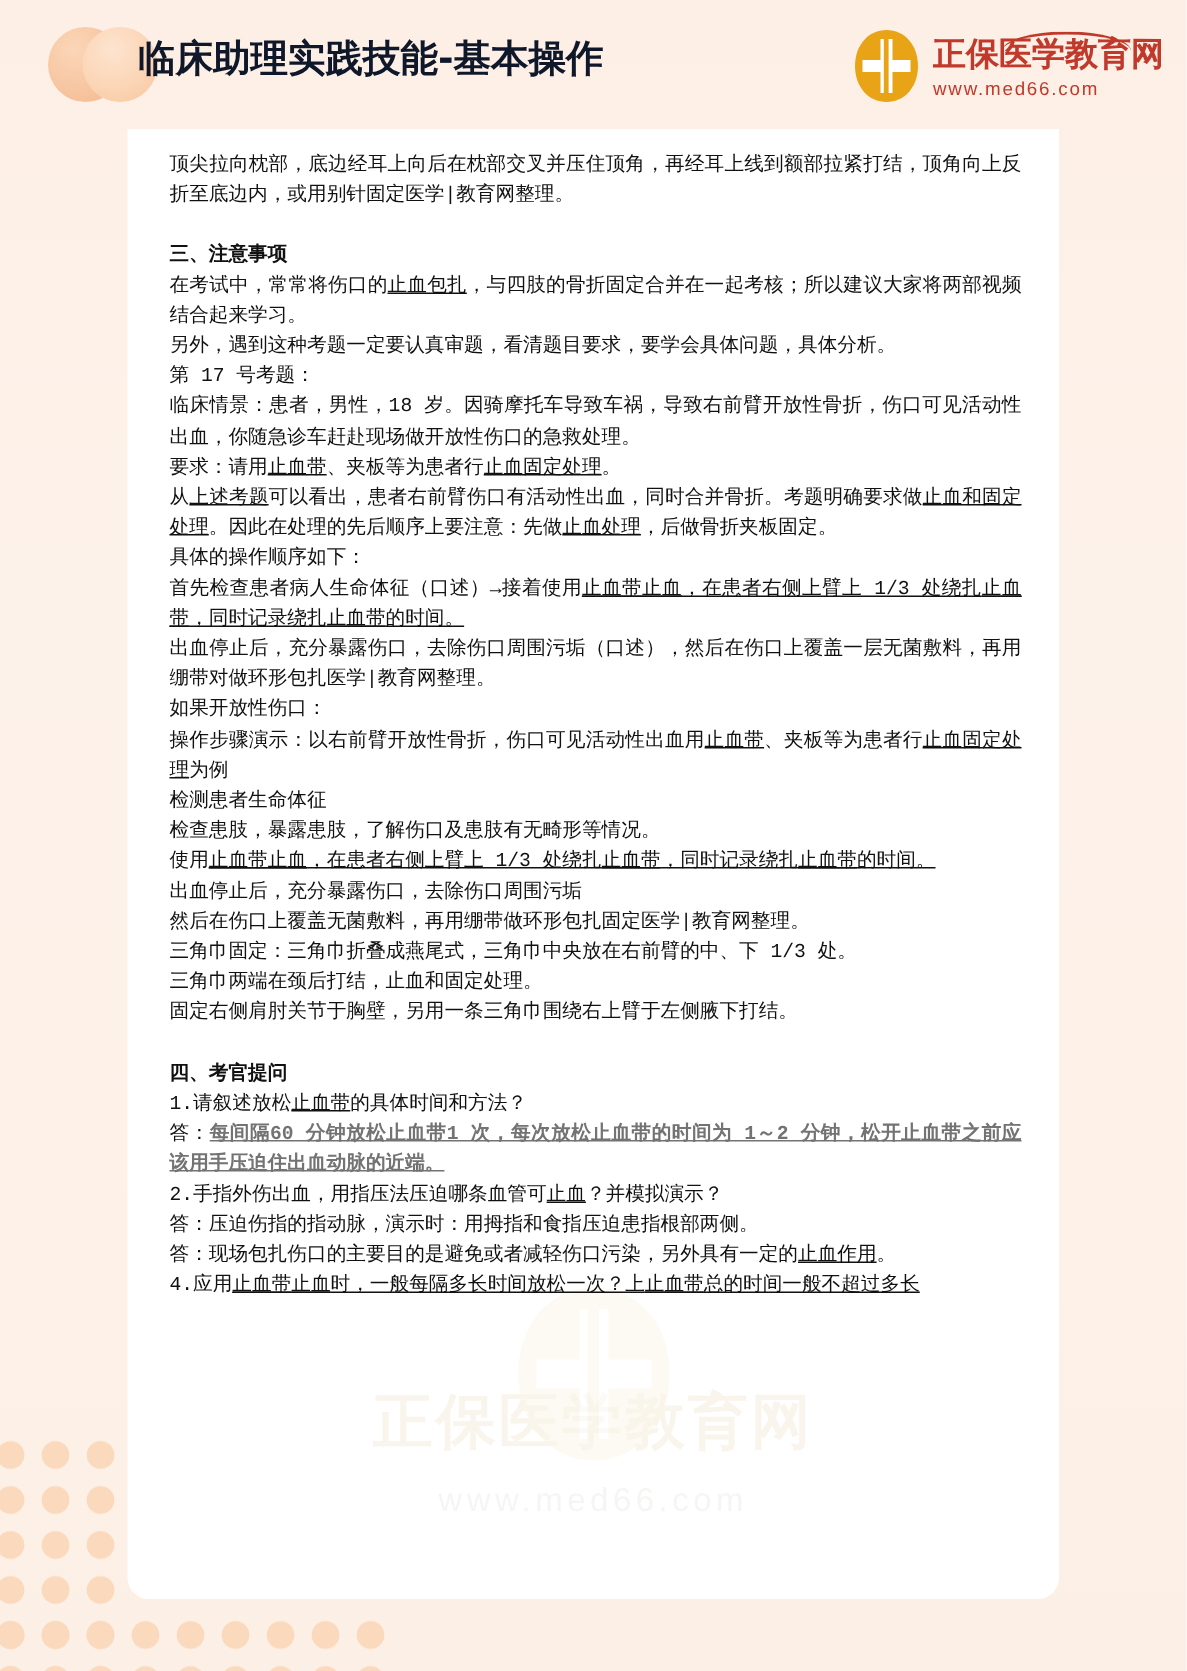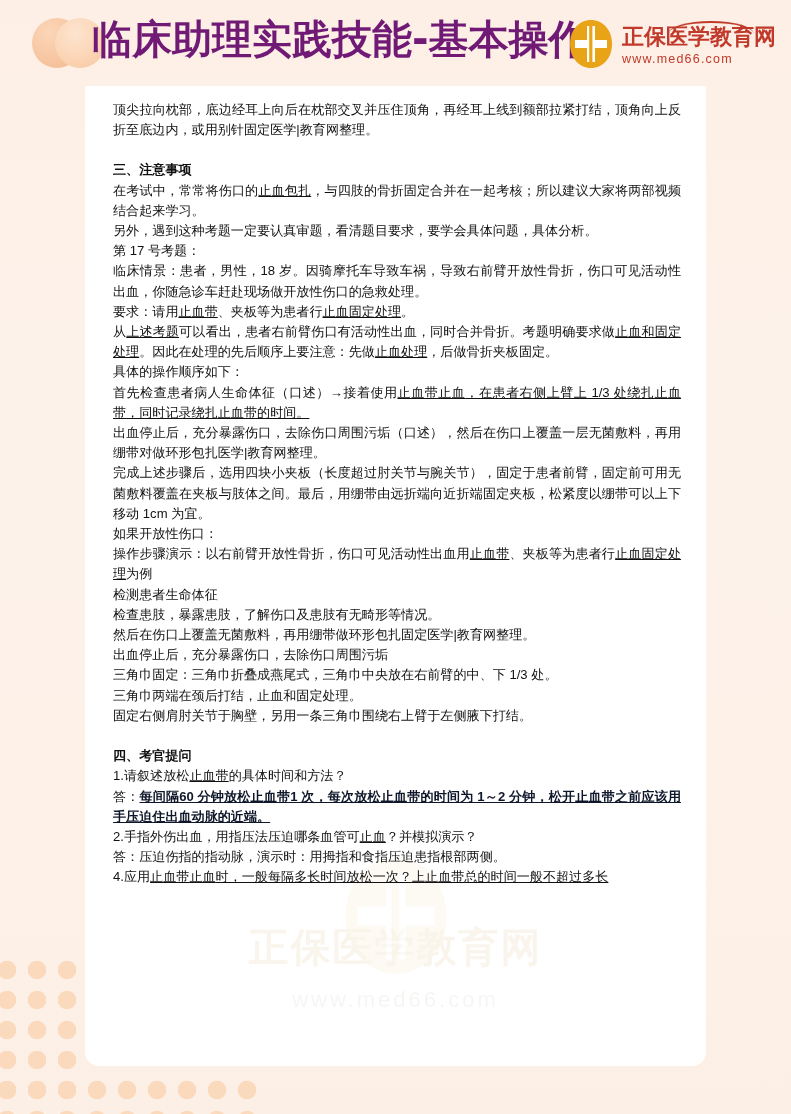--- a/index.html
+++ b/index.html
@@ -71,23 +71,23 @@
   .header-circles .c2 {
     left: 23px; top: 0;
     width: 50px; height: 50px;
     background: radial-gradient(circle at 40% 30%, #fde4cf 0%, #fbd4b4 60%, #f6c49c 100%);
   }
 
   .header-title {
     position: absolute;
     left: 92px;
     top: 14px;
-    font-size: 40px;
-    font-weight: bold;
-    color: #701a75;
+    font-size: 25px;
+    font-weight: bold;
+    color: #0f172a;
     letter-spacing: 0px;
     line-height: 50px;
     white-space: nowrap;
     font-family: "DejaVu Sans", "Liberation Sans", sans-serif;
   }
 
   
   .logo {
     position: absolute;
     left: 566px;
@@ -183,40 +183,40 @@
     margin-top: 12px;
     font-family: "Liberation Sans", sans-serif;
   }
 
   
   .doc {
     position: absolute;
     left: 28px;
     top: 14px;
     width: 568px;
-    font-family: Liberation Sans, sans-serif;
+    font-family: Liberation Mono, monospace;
     font-size: 13.1px;
     line-height: 20.2px;
     color: #111111;
     text-align: justify;
     z-index: 2;
   }
   .doc p {
     margin: 0;
     text-indent: 0;
   }
   .p-indent { text-indent: 26px; }
   .p-blank { height: 20px; }
   .sec-head {
     font-weight: bold;
     text-indent: 26px;
   }
   .u { text-decoration: underline; }
   .red-answer {
-    color: #0f172a;
+    color: #737373;
     font-weight: bold;
     text-decoration: underline;
   }
 </style>
 </head>
 <body>
 
 <div class="page-bg"></div>
 
 <div class="dot-pattern-left"></div>
@@ -268,32 +268,33 @@
       <p id="h-section-3" class="sec-head">三、注意事项</p>
       <p id="p-3-1" class="p-indent">在考试中，常常将伤口的<span class="u">止血包扎</span>，与四肢的骨折固定合并在一起考核；所以建议大家将两部视频结合起来学习。</p>
       <p id="p-3-2" class="p-indent">另外，遇到这种考题一定要认真审题，看清题目要求，要学会具体问题，具体分析。</p>
       <p id="p-3-3" class="p-indent">第 17 号考题：</p>
       <p id="p-3-4" class="p-indent">临床情景：患者，男性，18 岁。因骑摩托车导致车祸，导致右前臂开放性骨折，伤口可见活动性出血，你随急诊车赶赴现场做开放性伤口的急救处理。</p>
       <p id="p-3-5" class="p-indent">要求：请用<span class="u">止血带</span>、夹板等为患者行<span class="u">止血固定处理</span>。</p>
       <p id="p-3-6" class="p-indent">从<span class="u">上述考题</span>可以看出，患者右前臂伤口有活动性出血，同时合并骨折。考题明确要求做<span class="u">止血和固定处理</span>。因此在处理的先后顺序上要注意：先做<span class="u">止血处理</span>，后做骨折夹板固定。</p>
       <p id="p-3-7" class="p-indent">具体的操作顺序如下：</p>
       <p id="p-3-8" class="p-indent">首先检查患者病人生命体征（口述）→接着使用<span class="u"><span class="u">止血带</span><span class="u">止血</span>，在患者右侧上臂上 1/3 处绕扎<span class="u">止血带</span>，同时记录绕扎<span class="u">止血带</span>的时间。</span></p>
       <p id="p-3-9" class="p-indent">出血停止后，充分暴露伤口，去除伤口周围污垢（口述），然后在伤口上覆盖一层无菌敷料，再用绷带对做环形包扎医学|教育网整理。</p>
-      <p id="p-3-10" class="p-indent">完成上述步骤后，选用四块小夹板（长度超过肘关节与腕关节），固定于患者前臂，固定前可用无菌敷料覆盖在夹板与肢体之间。最后，用绷带由远折端向近折端固定夹板，松紧度以绷带可以上下移动 1cm 为宜。</p>
       <p id="p-3-11" class="p-indent">如果开放性伤口：</p>
       <p id="p-3-12" class="p-indent">操作步骤演示：以右前臂开放性骨折，伤口可见活动性出血用<span class="u">止血带</span>、夹板等为患者行<span class="u">止血固定处理</span>为例</p>
       <p id="p-3-13" class="p-indent">检测患者生命体征</p>
       <p id="p-3-14" class="p-indent">检查患肢，暴露患肢，了解伤口及患肢有无畸形等情况。</p>
+      <p id="p-3-15" class="p-indent">使用<span class="u"><span class="u">止血带</span><span class="u">止血</span>，在患者右侧上臂上 1/3 处绕扎<span class="u">止血带</span>，同时记录绕扎<span class="u">止血带</span>的时间。</span></p>
+      <p id="p-3-16" class="p-indent">出血停止后，充分暴露伤口，去除伤口周围污垢</p>
       <p id="p-3-17" class="p-indent">然后在伤口上覆盖无菌敷料，再用绷带做环形包扎固定医学|教育网整理。</p>
-      <p id="p-3-16" class="p-indent">出血停止后，充分暴露伤口，去除伤口周围污垢</p>
       <p id="p-3-19" class="p-indent">三角巾固定：三角巾折叠成燕尾式，三角巾中央放在右前臂的中、下 1/3 处。</p>
       <p id="p-3-20" class="p-indent">三角巾两端在颈后打结，止血和固定处理。</p>
       <p id="p-3-21" class="p-indent">固定右侧肩肘关节于胸壁，另用一条三角巾围绕右上臂于左侧腋下打结。</p>
       <p id="p-blank-2" class="p-blank">&nbsp;</p>
       <p id="h-section-4" class="sec-head">四、考官提问</p>
       <p id="p-4-q1" class="p-indent">1.请叙述放松<span class="u">止血带</span>的具体时间和方法？</p>
       <p id="p-4-a1" class="p-indent"><span>答：</span><span class="red-answer">每间隔60 分钟放松止血带1 次，每次放松止血带的时间为 1～2 分钟，松开止血带之前应该用手压迫住出血动脉的近端。</span></p>
       <p id="p-4-q2" class="p-indent">2.手指外伤出血，用指压法压迫哪条血管可<span class="u">止血</span>？并模拟演示？</p>
       <p id="p-4-a2" class="p-indent">答：压迫伤指的指动脉，演示时：用拇指和食指压迫患指根部两侧。</p>
+      <p id="p-4-a3" class="p-indent">答：现场包扎伤口的主要目的是避免或者减轻伤口污染，另外具有一定的<span class="u">止血作用</span>。</p>
       <p id="p-4-q4" class="p-indent">4.应用<span class="u"><span class="u">止血带</span><span class="u">止血</span>时，一般每隔多长时间放松一次？上<span class="u">止血带</span>总的时间一般不超过多长</span></p>
     </div>
 
 </div>
 
 </body></html>

